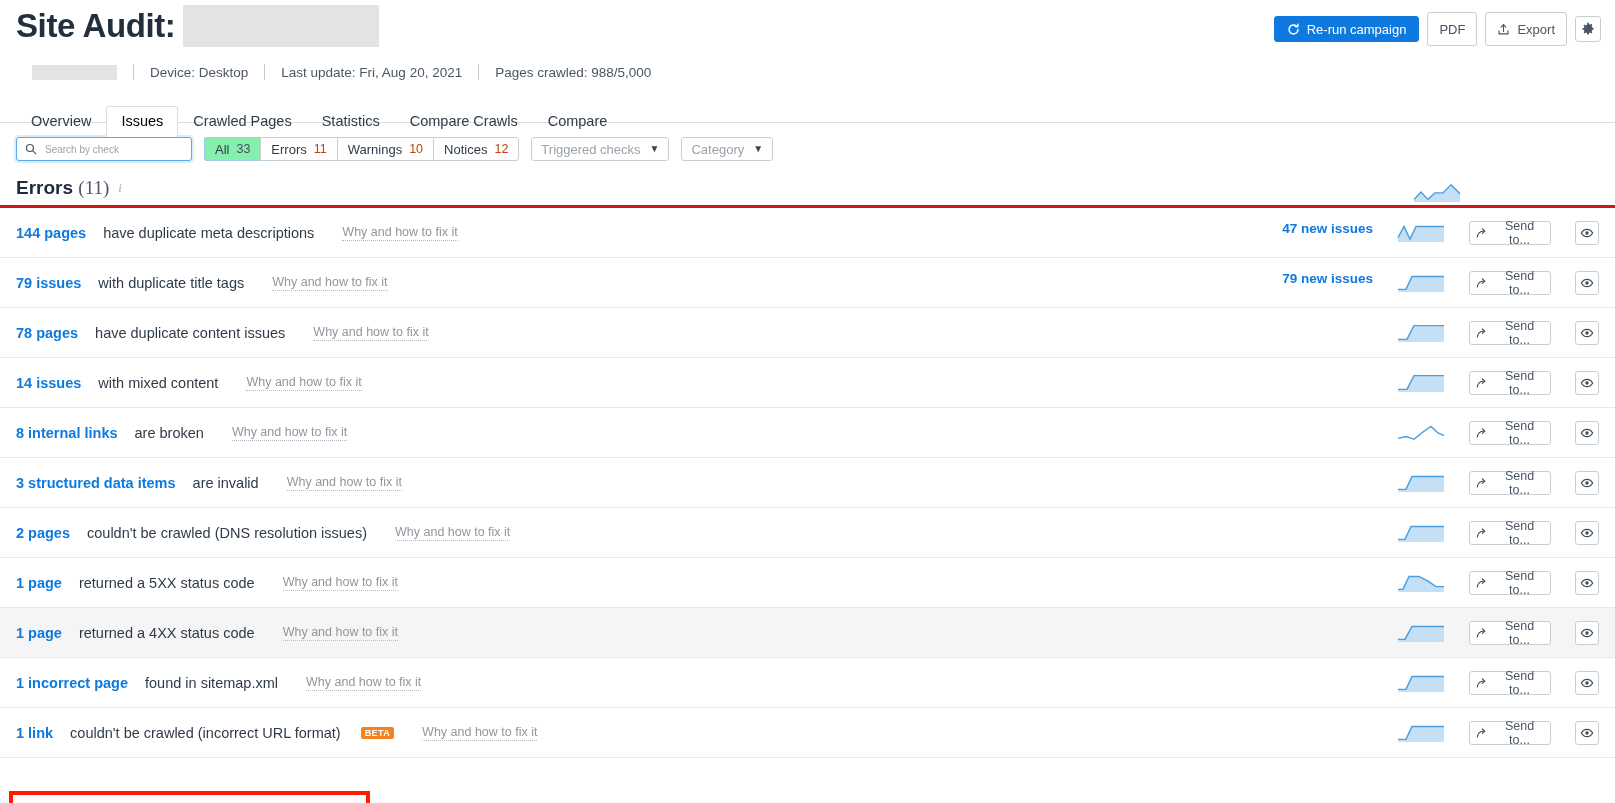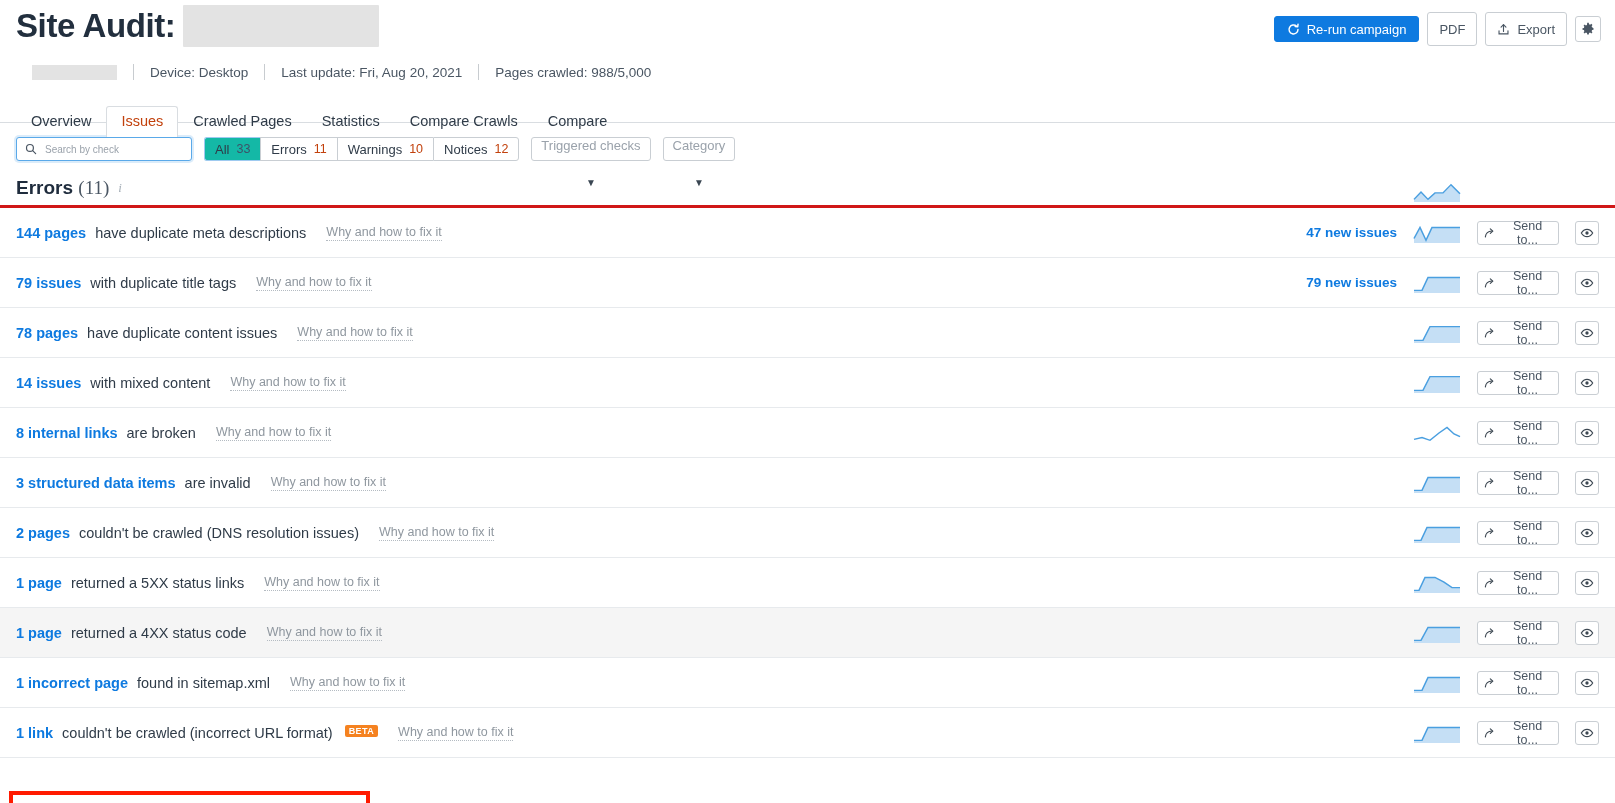--- a/index.html
+++ b/index.html
@@ -62,21 +62,21 @@
     padding: 0 16px; margin-top: 13px;
     border-bottom: 1px solid #d9dde1; height: 30px;
     position: relative;
   }
   .tab {
     padding: 5px 14px 7px 14px; font-size: 14.5px; color: #2f3b48;
     cursor: pointer; border: 1px solid transparent; border-bottom: none;
     position: relative; top: 15px; line-height: 18px; white-space: nowrap;
   }
   .tab.active {
-    color: #c2410c; background: #fff;
+    color: #000000; background: #fff;
     border-color: #d9dde1; border-radius: 3px 3px 0 0;
   }
 
   
   .filter-bar {
     display: flex; align-items: center; gap: 12px;
     padding: 14px 16px 0 16px;
   }
   .search-box {
     display: flex; align-items: center; gap: 6px;
@@ -95,30 +95,30 @@
 
   .segmented { display: flex; align-items: stretch; height: 24px; }
   .seg {
     display: flex; align-items: center; gap: 7px;
     padding: 0 10px; font-size: 13px; color: #2f3b48;
     border: 1px solid #c9ced3; border-right-width: 0;
     background: #fff; cursor: pointer; white-space: nowrap;
   }
   .seg:first-child { border-radius: 3px 0 0 3px; }
   .seg:last-child { border-right-width: 1px; border-radius: 0 3px 3px 0; }
-  .seg.active { background: #14b8a6; border-color: #9fcaf0; }
+  .seg.active { background: #86efac; border-color: #9fcaf0; }
   .seg .cnt { color: #c2410c; font-size: 12.5px; }
   .seg.active .cnt { color: #3d5368; }
 
   .select-btn {
-    display: inline-flex; align-items: center; gap: 25px;
+    display: inline-flex; align-items: center; gap: 9px;
     height: 24px; padding: 0 9px;
     border: 1px solid #c9ced3; border-radius: 3px;
     background: #fff; color: #9aa2ab; font-size: 13px;
-    cursor: pointer; white-space: nowrap; flex-direction: column;
+    cursor: pointer; white-space: nowrap;
   }
   .caret { color: #3a4652; font-size: 10px; line-height: 1; }
 
   
   .section-head {
     display: flex; align-items: center;
     padding: 16px 16px 6px 16px; position: relative;
   }
   .section-title { font-size: 19px; font-weight: bold; color: #1f2c3d; }
   .section-title .count { font-weight: normal; color: #4a5663; font-family: Liberation Serif, serif; }
@@ -133,36 +133,36 @@
   .rows { }
   .row {
     display: flex; align-items: center;
     height: 50px; padding: 0 16px;
     border-bottom: 1px solid #e7eaed;
     position: relative;
   }
   .row.hl { background: #f5f5f5; }
   .row-text {
     font-size: 14.5px; color: #2f3b48; white-space: nowrap;
-    display: flex; align-items: flex-start; gap: 4px;
+    display: flex; align-items: center; gap: 12px;
   }
   .lnk { color: #0e7ae0; font-weight: bold; cursor: pointer; }
   .row-text .rest { margin-left: 5px; }
   .beta {
     display: inline-block; margin-left: 8px;
     background: #f58220; color: #fff; font-size: 9px; font-weight: bold;
     letter-spacing: 0.4px; padding: 2px 4px 1px 4px; border-radius: 2px;
     text-transform: uppercase; line-height: 9px;
   }
   .why {
     margin-left: 16px; font-size: 12.5px; color: #8f979f;
     border-bottom: 1px dotted #b4bbc2; cursor: pointer; line-height: 15px;
   }
   .row-right {
-    margin-left: auto; display: flex; align-items: center; gap: 16px;
+    margin-left: auto; display: flex; align-items: flex-start; gap: 24px;
   }
   .new-issues {
     font-size: 13.5px; font-weight: bold; color: #0e7ae0;
     cursor: pointer; white-space: nowrap;
   }
   .spark { width: 48px; height: 22px; display: block; }
   .send-btn {
     display: inline-flex; align-items: center; justify-content: center; gap: 7px;
     width: 82px; height: 24px; border: 1px solid #c9ced3; border-radius: 3px;
     background: #fff; color: #4a5663; font-size: 12.5px; cursor: pointer;
@@ -532,21 +532,21 @@
             <circle cx="8" cy="8" r="1.9" fill="#3d4852" stroke="none"></circle>
           </svg>
         </span>
       </button>
     </div>
   </div>
 
   <div class="row">
     <div class="row-text">
       <span class="lnk">1 page</span>
-      <span class="rest">returned a 5XX status links</span>
+      <span class="rest">returned a 5XX status code</span>
 
       <span class="why">Why and how to fix it</span>
     </div>
     <div class="row-right">
 
       <svg class="spark" viewBox="0 0 48 24" preserveAspectRatio="none">
         <path class="sp-fill" fill="#c5dff5" d="M1,20 L6,20 L12,6 L22,6 L31,11 L39,17 L47,17 L47,23 L1,23 Z"></path>
         <path class="sp-line" fill="none" stroke="#4a9fe0" stroke-width="1.5" d="M1,20 L6,20 L12,6 L22,6 L31,11 L39,17 L47,17"></path>
       </svg>
       <button class="send-btn">

